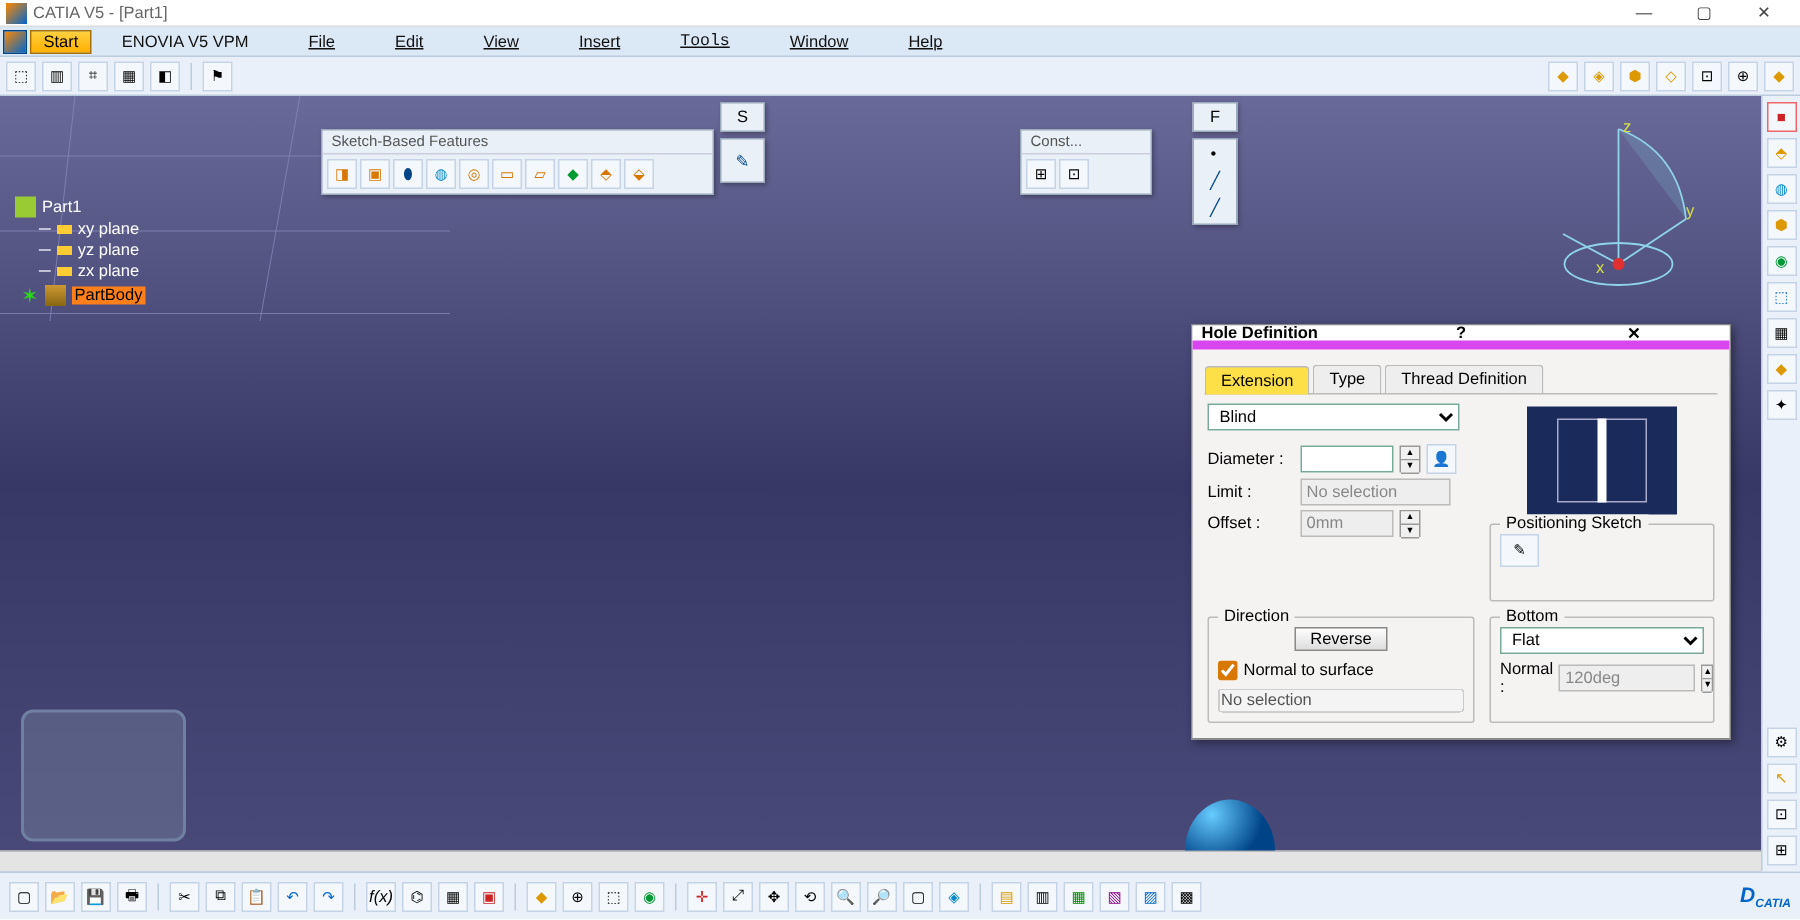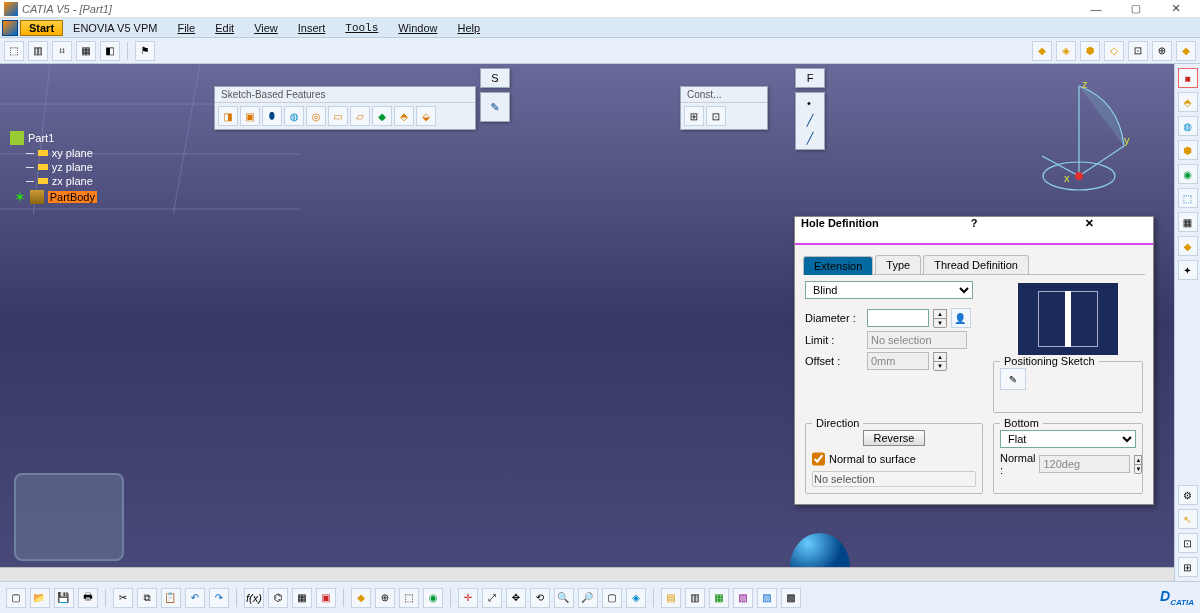--- a/index.html
+++ b/index.html
@@ -1,27 +1,27 @@
 <!DOCTYPE html>
 <html><head>
 <meta charset="utf-8">
 <style>
 * { box-sizing: border-box; margin: 0; padding: 0; font-family: "Segoe UI", Tahoma, sans-serif; font-size: 11px; }
 body { width: 1200px; height: 613px; overflow: hidden; background: #fff; position: relative; }
 
 
 .titlebar { height: 18px; background: #fff; display: flex; align-items: center; padding: 0 4px; border-bottom: 1px solid #ddd; }
-.titlebar .title { color: #666; flex: 1; font-style: italic; }
+.titlebar .title { color: #666; flex: 1; }
 .titlebar .winbtn { width: 40px; text-align: center; color: #444; }
 
 
 .menubar { height: 20px; background: #dbe8f6; display: flex; align-items: center; padding: 0 2px; border-bottom: 1px solid #bcd; }
 .menubar .logo { width: 16px; height: 16px; background: linear-gradient(135deg,#f80,#06c); border: 1px solid #048; margin-right: 2px; }
-.menubar .start { background: linear-gradient(#ffd040,#ffb000); border: 1px solid #a87000; padding: 1px 8px; color: #000; font-weight: bold; }
-.menubar .menu-item { padding: 2px 10px; color: #111; }
+.menubar .start { background: linear-gradient(#ffd040,#ffb000); border: 1px solid #a87000; padding: 1px 8px; color: #000; font-weight: normal; }
+.menubar .menu-item { padding: 2px 20px; color: #111; }
 
 
 .toolrow { height: 26px; background: #e9f0f9; border-bottom: 1px solid #bcd; display: flex; align-items: center; padding: 0 4px; gap: 4px; position: relative; }
 .tb-btn { width: 20px; height: 20px; border: 1px solid #c4d4e6; background: #f4f8fc; display: flex; align-items: center; justify-content: center; font-size: 10px; }
 .sep { width: 1px; height: 18px; background: #bcd; margin: 0 3px; }
 
 
 .workspace { position: absolute; top: 64px; left: 0; right: 26px; bottom: 32px; background: linear-gradient(180deg,#6a6a9a 0%,#383866 50%,#4a4a7a 100%); overflow: hidden; }
 .view3d { position: absolute; inset: 0; }
 
@@ -38,25 +38,25 @@
 .float-tb .tb-row { display: flex; gap: 2px; padding: 3px; }
 
 
 .right-tb { position: absolute; right: 0; top: 64px; bottom: 32px; width: 26px; background: #e9f0f9; border-left: 1px solid #bcd; display: flex; flex-direction: column; align-items: center; gap: 4px; padding: 4px 0; }
 
 
 .bottom-tb { position: absolute; left: 0; right: 0; bottom: 0; height: 32px; background: #e9f0f9; border-top: 1px solid #bcd; display: flex; align-items: center; gap: 4px; padding: 0 6px; overflow: hidden; }
 
 
 .dialog { position: absolute; left: 794px; top: 216px; width: 360px; background: #f4f3f2; border: 1px solid #888; box-shadow: 2px 2px 6px rgba(0,0,0,.4); }
-.dialog .dlg-title { height: 28px; background: #fff; display: flex; align-items: flex-start; padding: 0 6px; border-bottom: 2px solid #d946ef; }
+.dialog .dlg-title { height: 16px; background: #fff; display: flex; align-items: center; padding: 0 6px; border-bottom: 6px solid #d946ef; }
 .dialog .dlg-title span { flex: 1; font-size: 11px; font-weight: 600; }
 .dialog .tabs { display: flex; border-bottom: 1px solid #bbb; margin: 10px 8px 0; }
 .dialog .tab { padding: 3px 10px; border: 1px solid #bbb; border-bottom: none; background: #eee; margin-right: 2px; border-radius: 3px 3px 0 0; font-size: 11px; }
-.dialog .tab.active { background: #0369a1; position: relative; top: 1px; }
+.dialog .tab.active { background: #fde047; position: relative; top: 1px; }
 .dialog .body { padding: 6px 10px 10px; }
 .field-row { display: flex; align-items: center; gap: 4px; margin: 3px 0; font-size: 11px; }
 .field-row label { width: 58px; }
 .field-row input, select { border: 1px solid #7a9; background: #fff; height: 18px; padding: 0 3px; font-size: 11px; }
 .field-row input[disabled] { background: #eee; color: #888; border-color: #bbb; }
 .spinner { display: inline-flex; flex-direction: column; border: 1px solid #999; width: 14px; height: 18px; }
 .spinner > div { flex: 1; font-size: 6px; text-align: center; line-height: 8px; background: #f0f0f0; border-bottom: 1px solid #999; }
 .group { border: 1px solid #bbb; border-radius: 2px; padding: 6px; margin-top: 6px; position: relative; }
 .group > legend, .group > .legend { position: absolute; top: -7px; left: 6px; background: #f4f3f2; padding: 0 4px; font-size: 11px; }
 .dlg-btns { display: flex; justify-content: flex-end; gap: 8px; padding: 6px 10px; border-top: 1px solid #ddd; background: #f4f3f2; }

